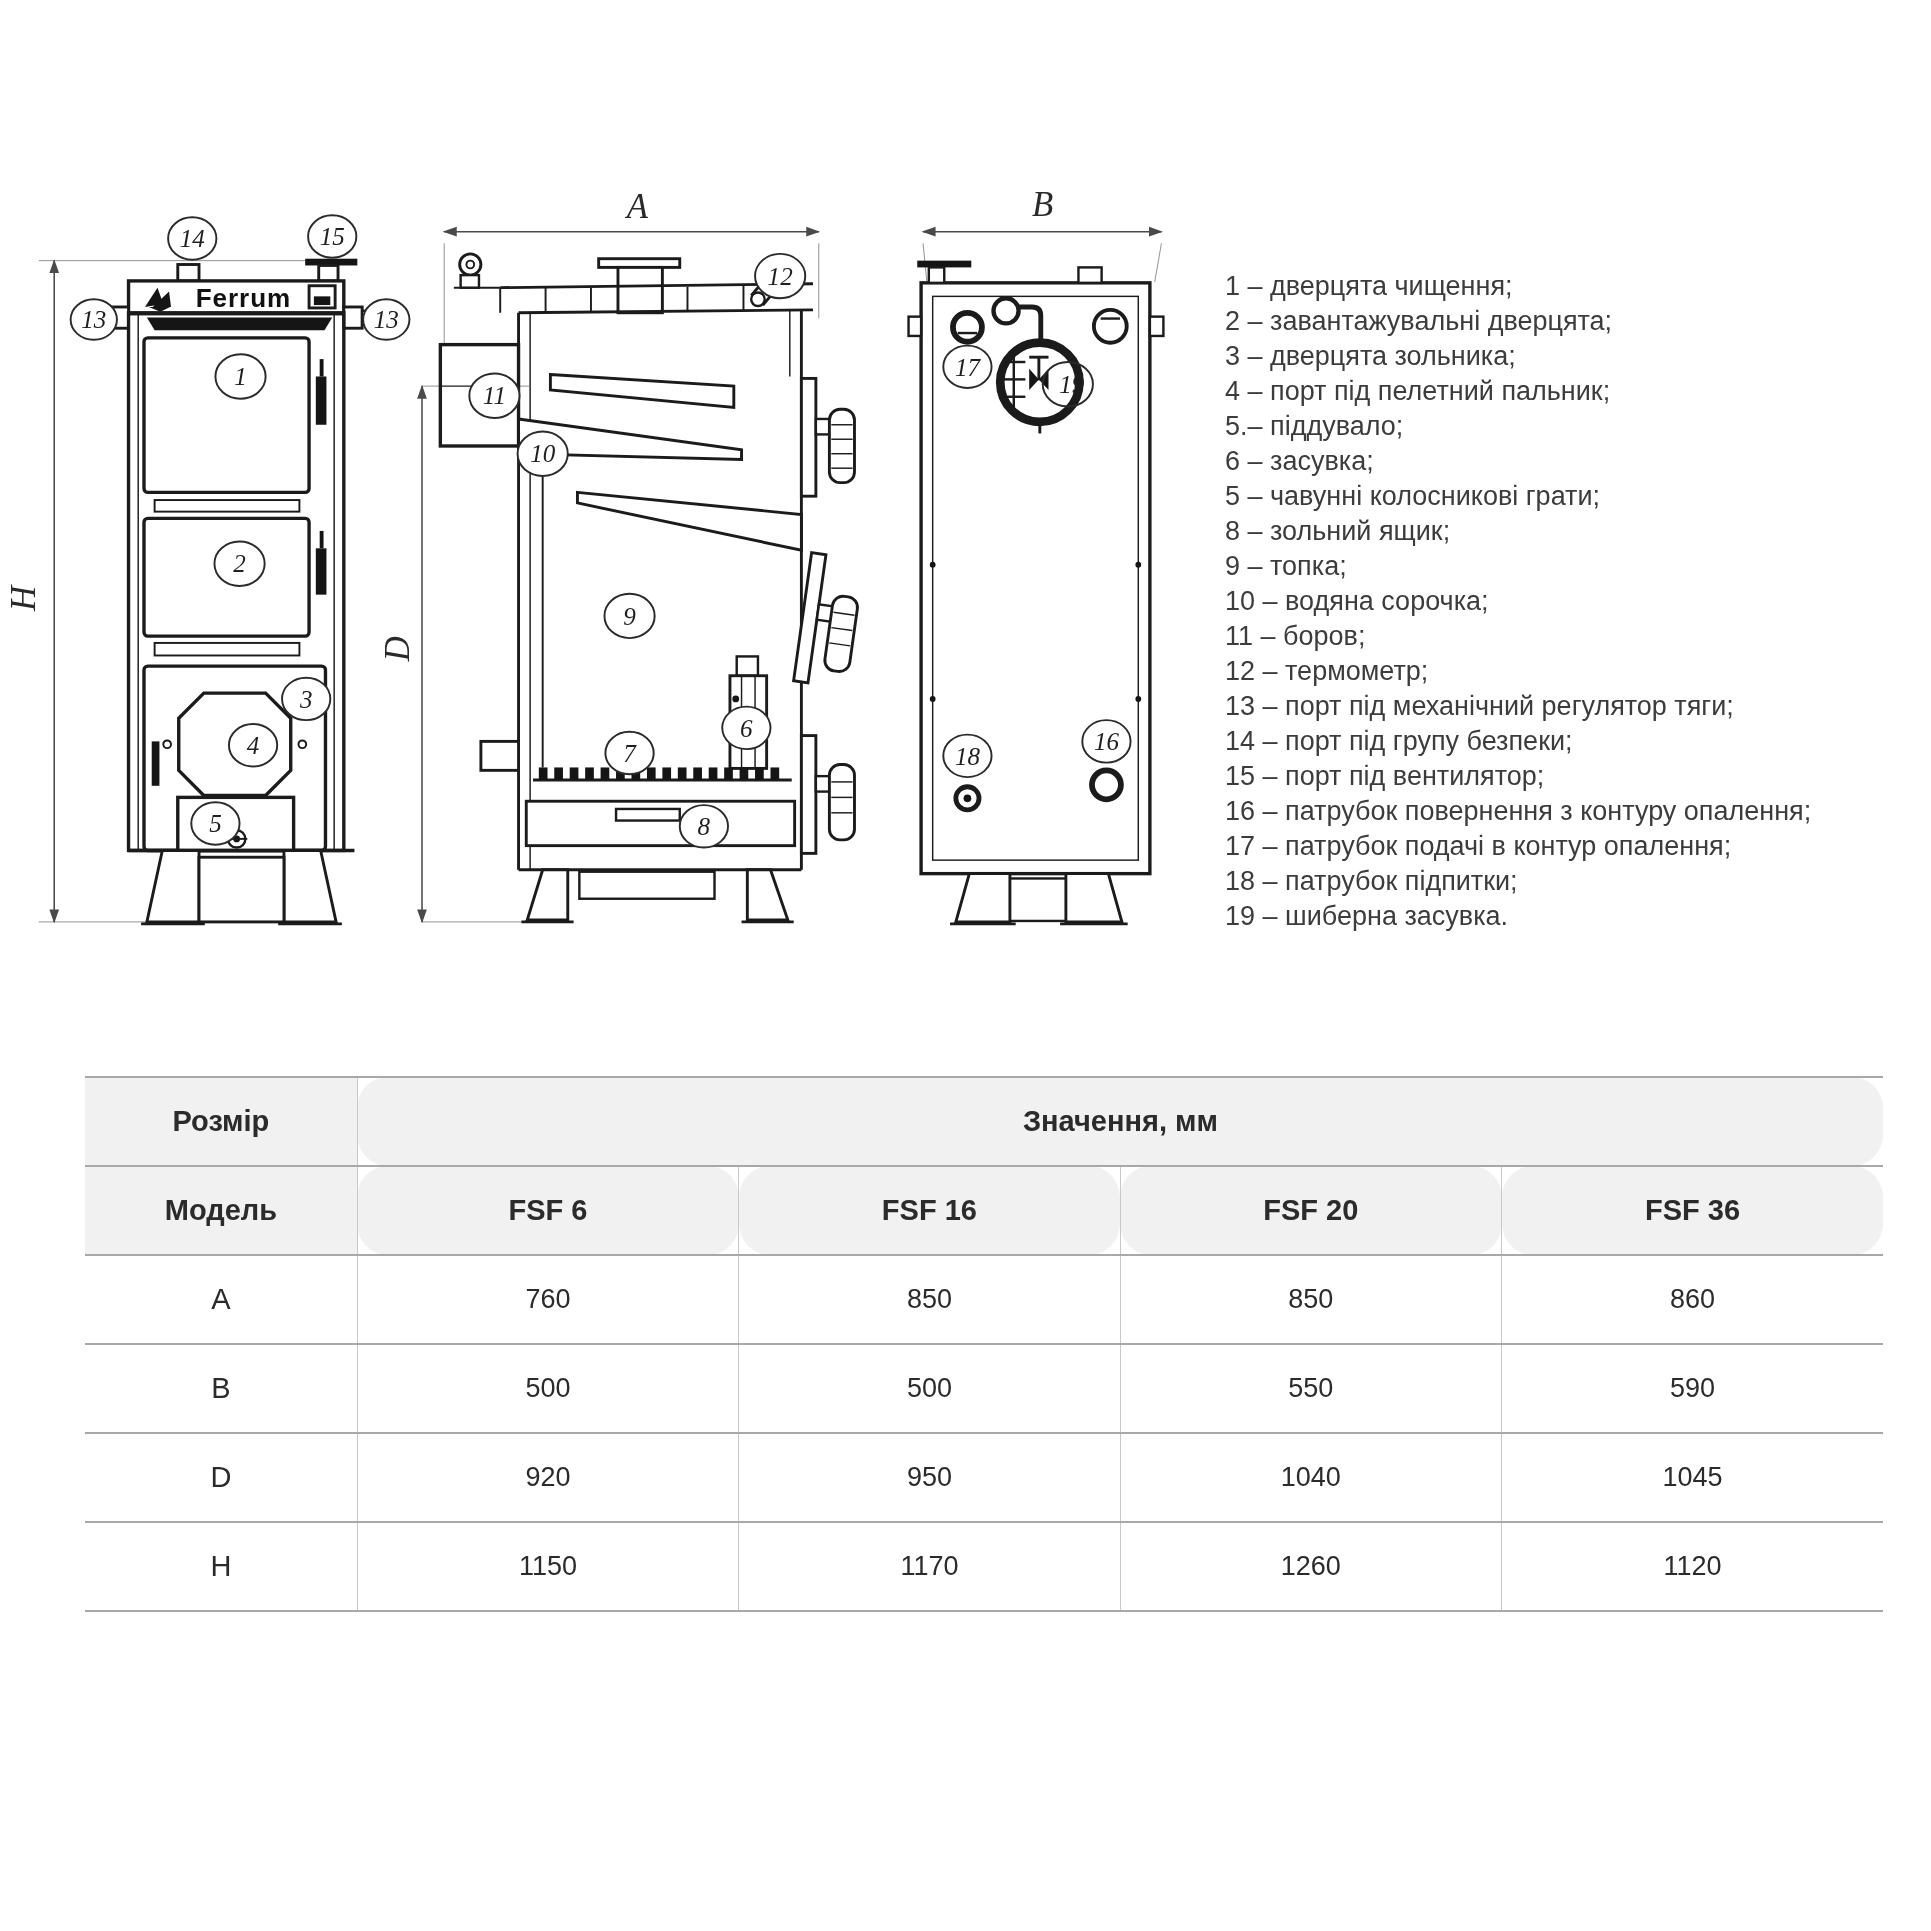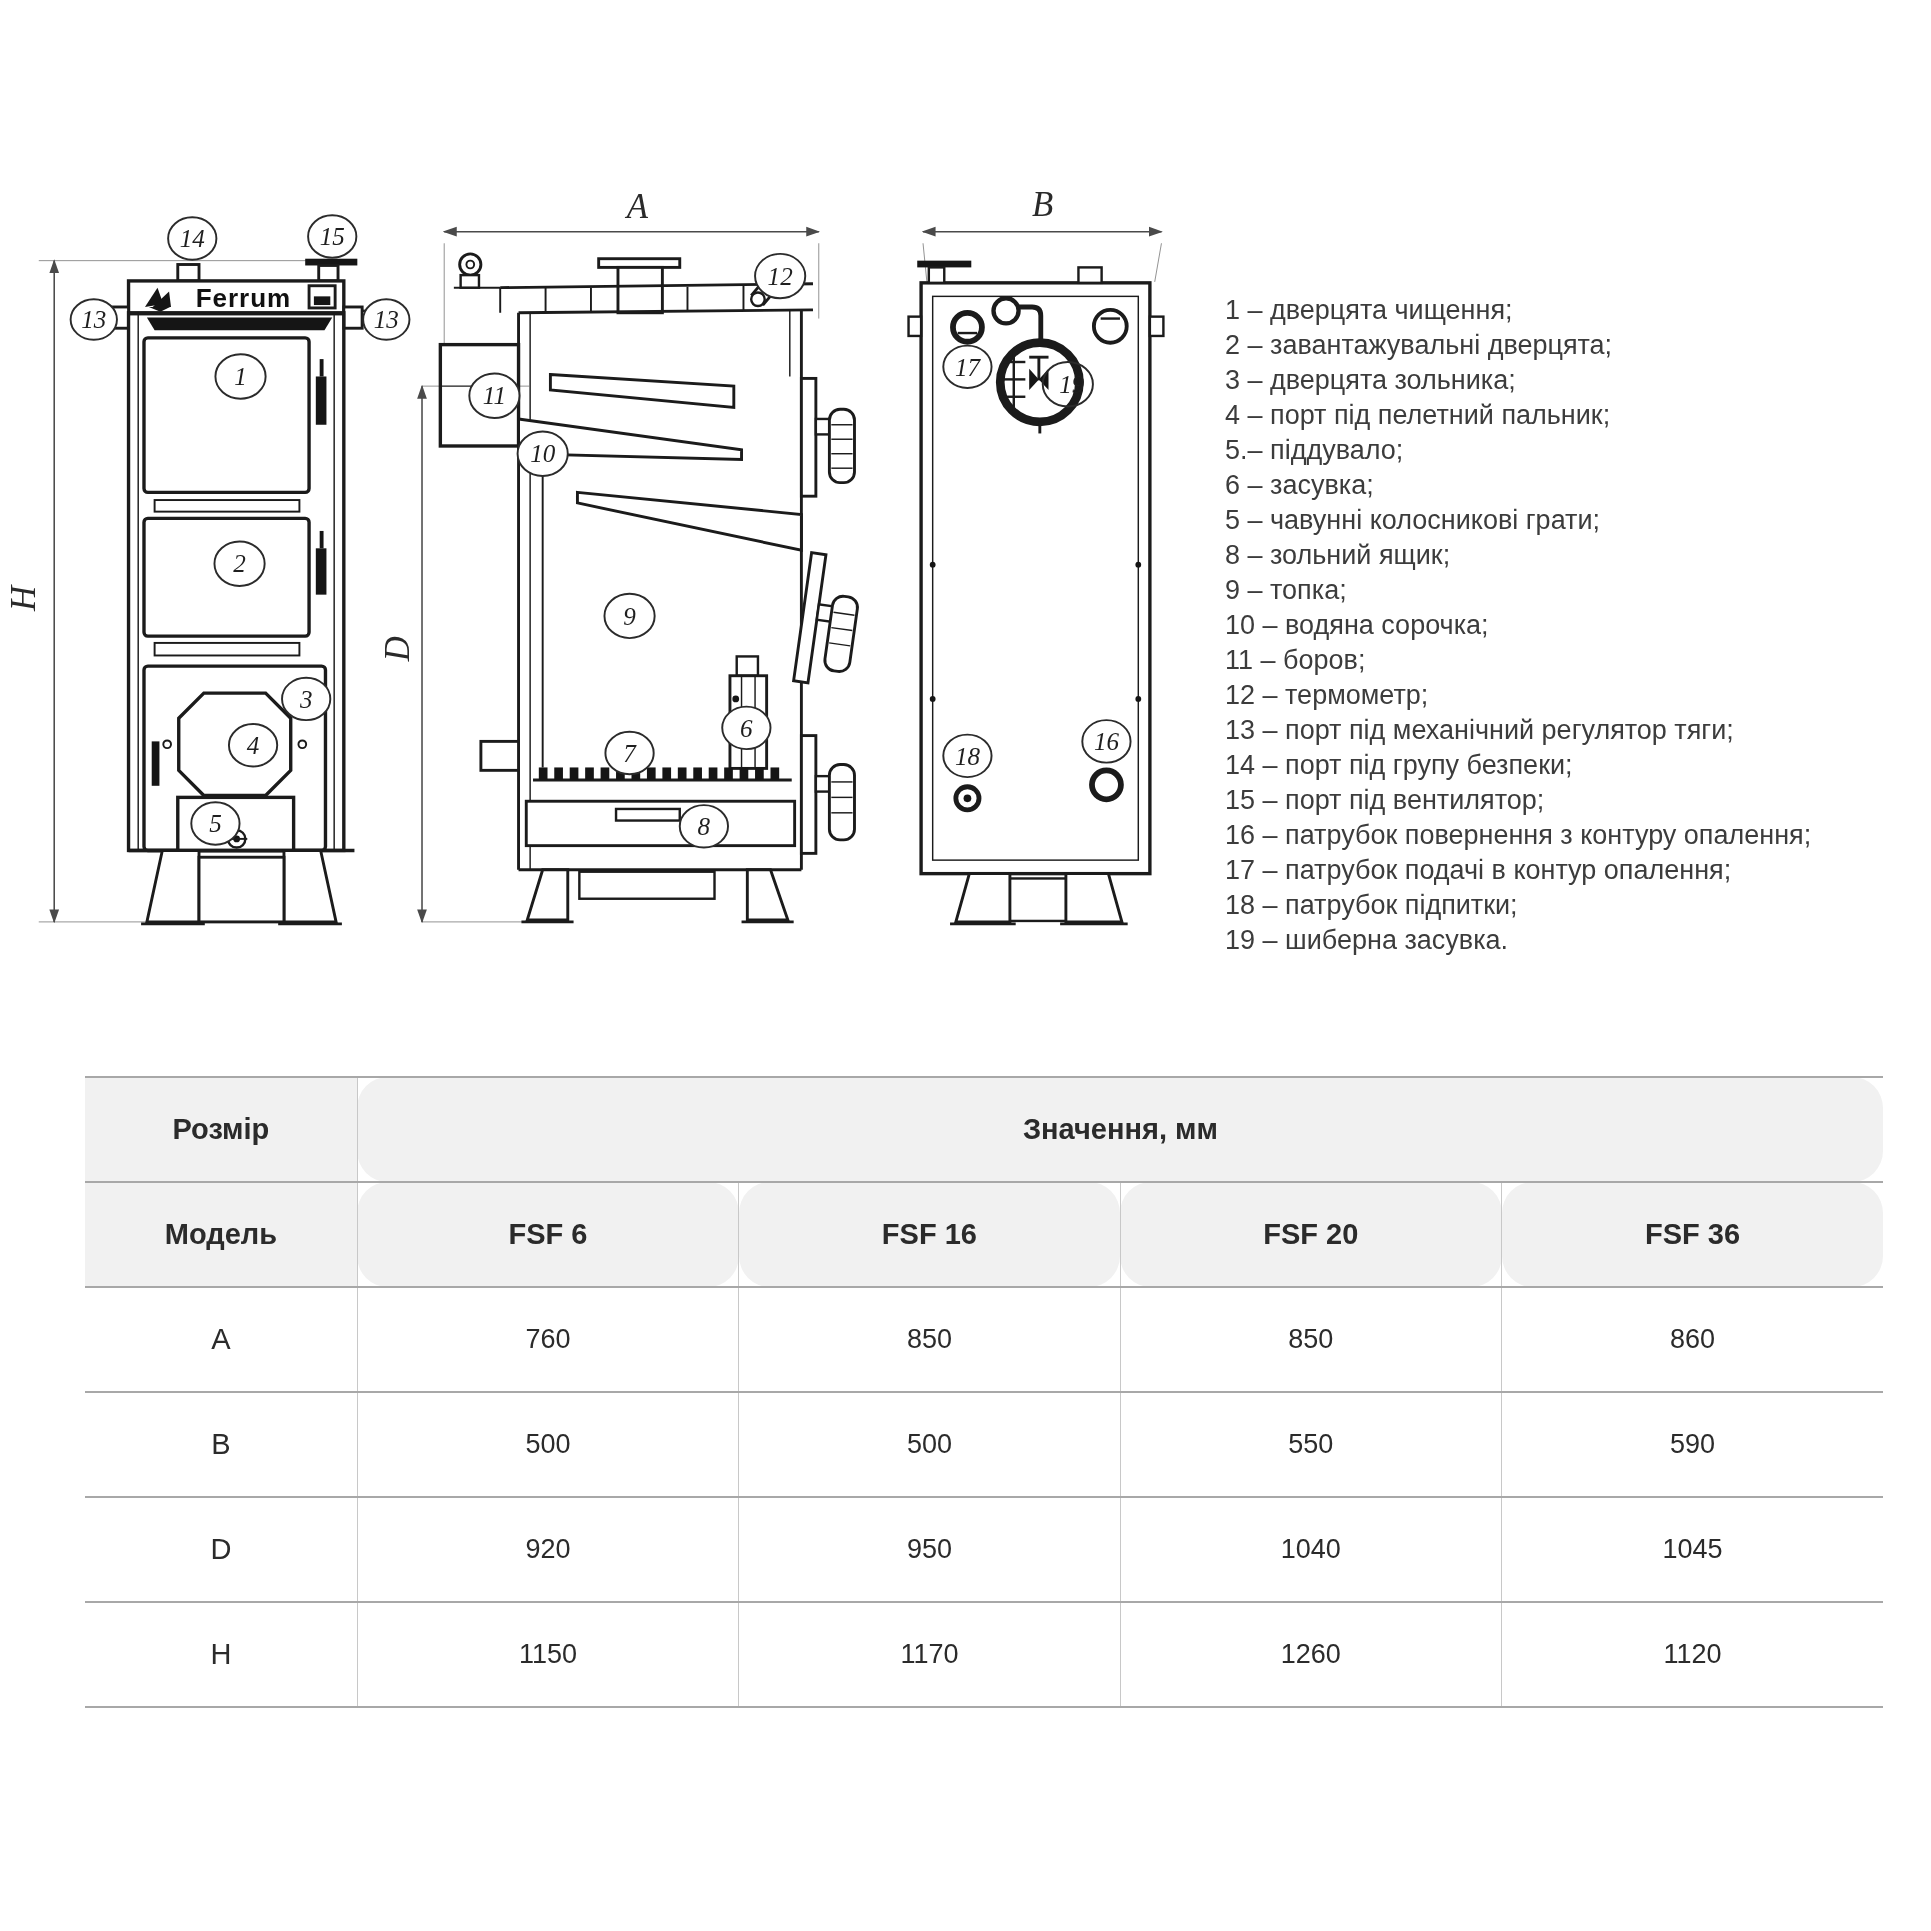--- a/index.html
+++ b/index.html
@@ -15,29 +15,29 @@
   .blk{fill:#151515;stroke:none;}
   .wh{fill:#ffffff;}
   .dim{stroke:#4a4a4a;stroke-width:1.6;fill:none;}
   .ext{stroke:#8f8f8f;stroke-width:1;fill:none;}
   .dimlbl{font:italic 36px "Liberation Serif",serif;fill:#2a2a2a;text-anchor:middle;}
   .co ellipse{fill:#ffffff;stroke:#2b2b2b;stroke-width:2;}
   .co text{font:italic 26px "Liberation Serif",serif;fill:#1f1f1f;text-anchor:middle;}
   .brandtxt{font:bold 27px "Liberation Sans",sans-serif;fill:#111;letter-spacing:1px;text-anchor:middle;}
 
   
-  .legend{position:absolute;left:1225px;top:269px;width:676px;margin-top:24px;}
+  .legend{position:absolute;left:1225px;top:269px;width:676px;}
   .legend-line{height:35px;line-height:35px;font-size:27px;color:#3c3c3c;
                white-space:nowrap;}
 
   
   table.spec{position:absolute;left:85px;top:1076px;width:1798px;
              border-collapse:collapse;table-layout:fixed;color:#2b2b2b;}
   table.spec td, table.spec th{height:87px;text-align:center;vertical-align:middle;
-             border-top:2.9px solid #a8a8a8;padding:8px;}
+             border-top:2.9px solid #a8a8a8;padding:0;}
   table.spec tr.last td{border-bottom:2.9px solid #a8a8a8;}
   table.spec td + td, table.spec th + th, table.spec th + td{border-left:1px solid #c8c8c8;border-radius:31px;}
   table.spec .hdr{background:#f1f1f1;font-weight:bold;font-size:29px;}
   table.spec .dimcell{font-size:29px;font-weight:normal;}
   table.spec .val{font-size:27px;font-weight:normal;}
 </style>
 </head>
 <body>
 
 <div class="page">

